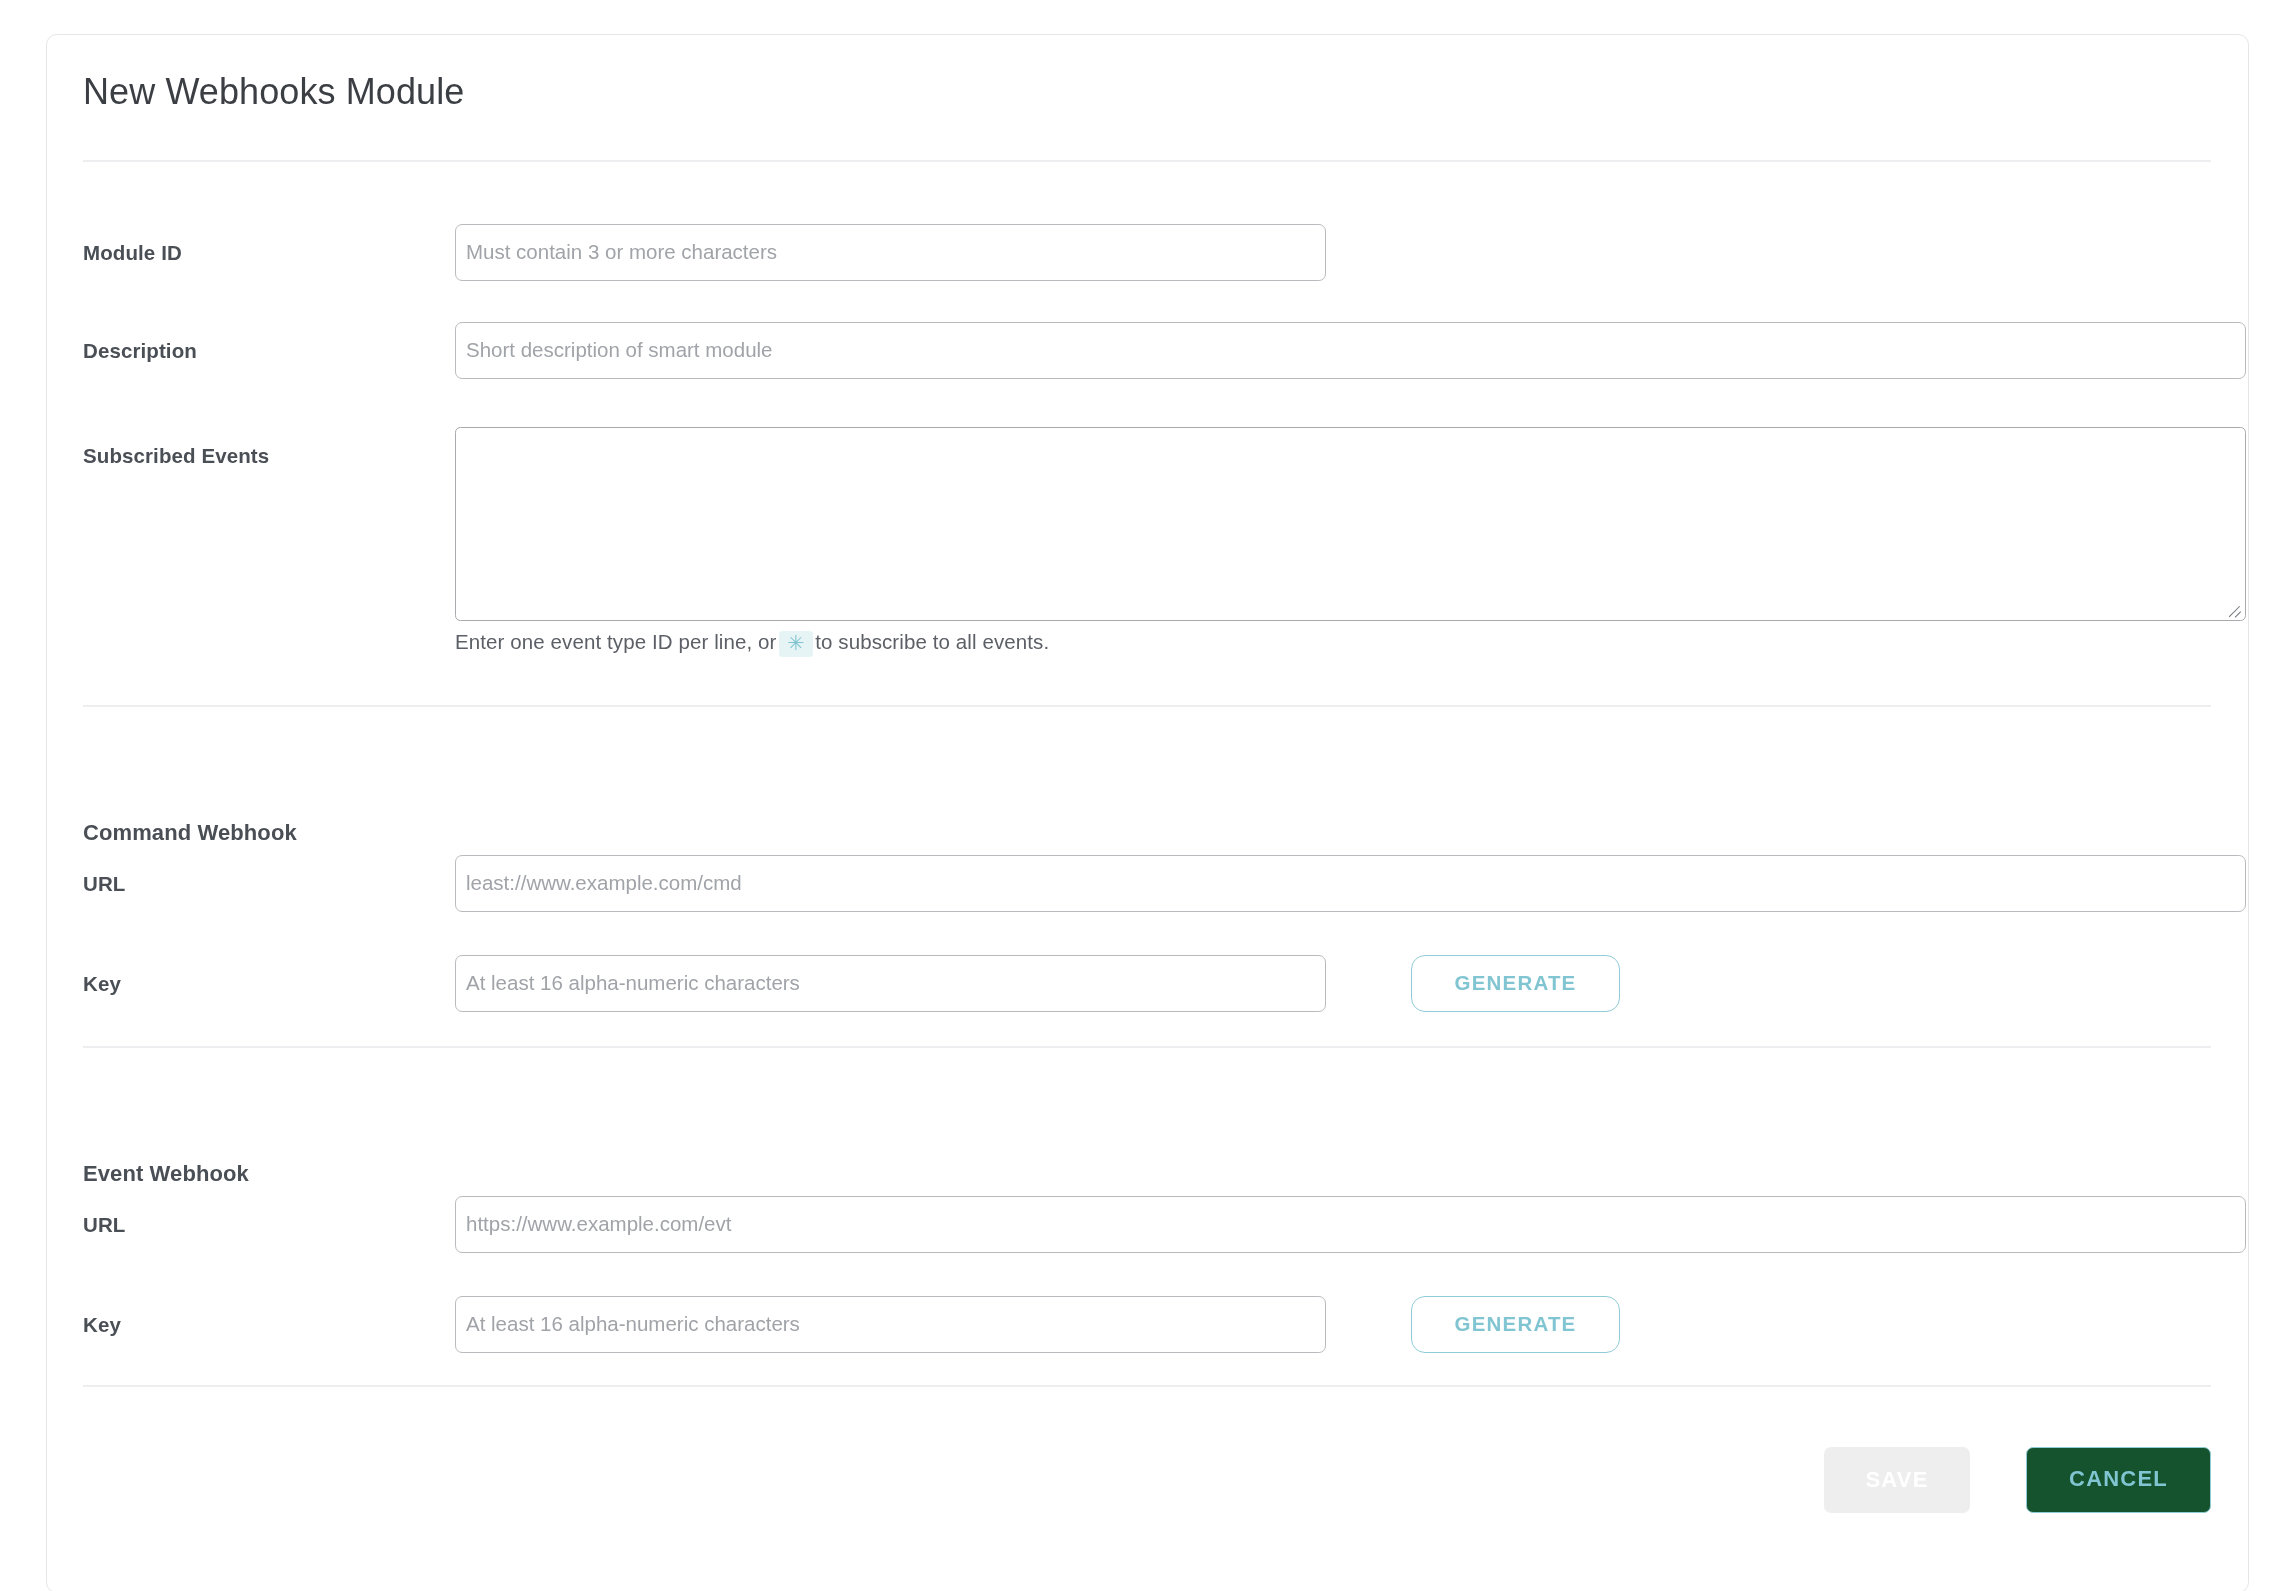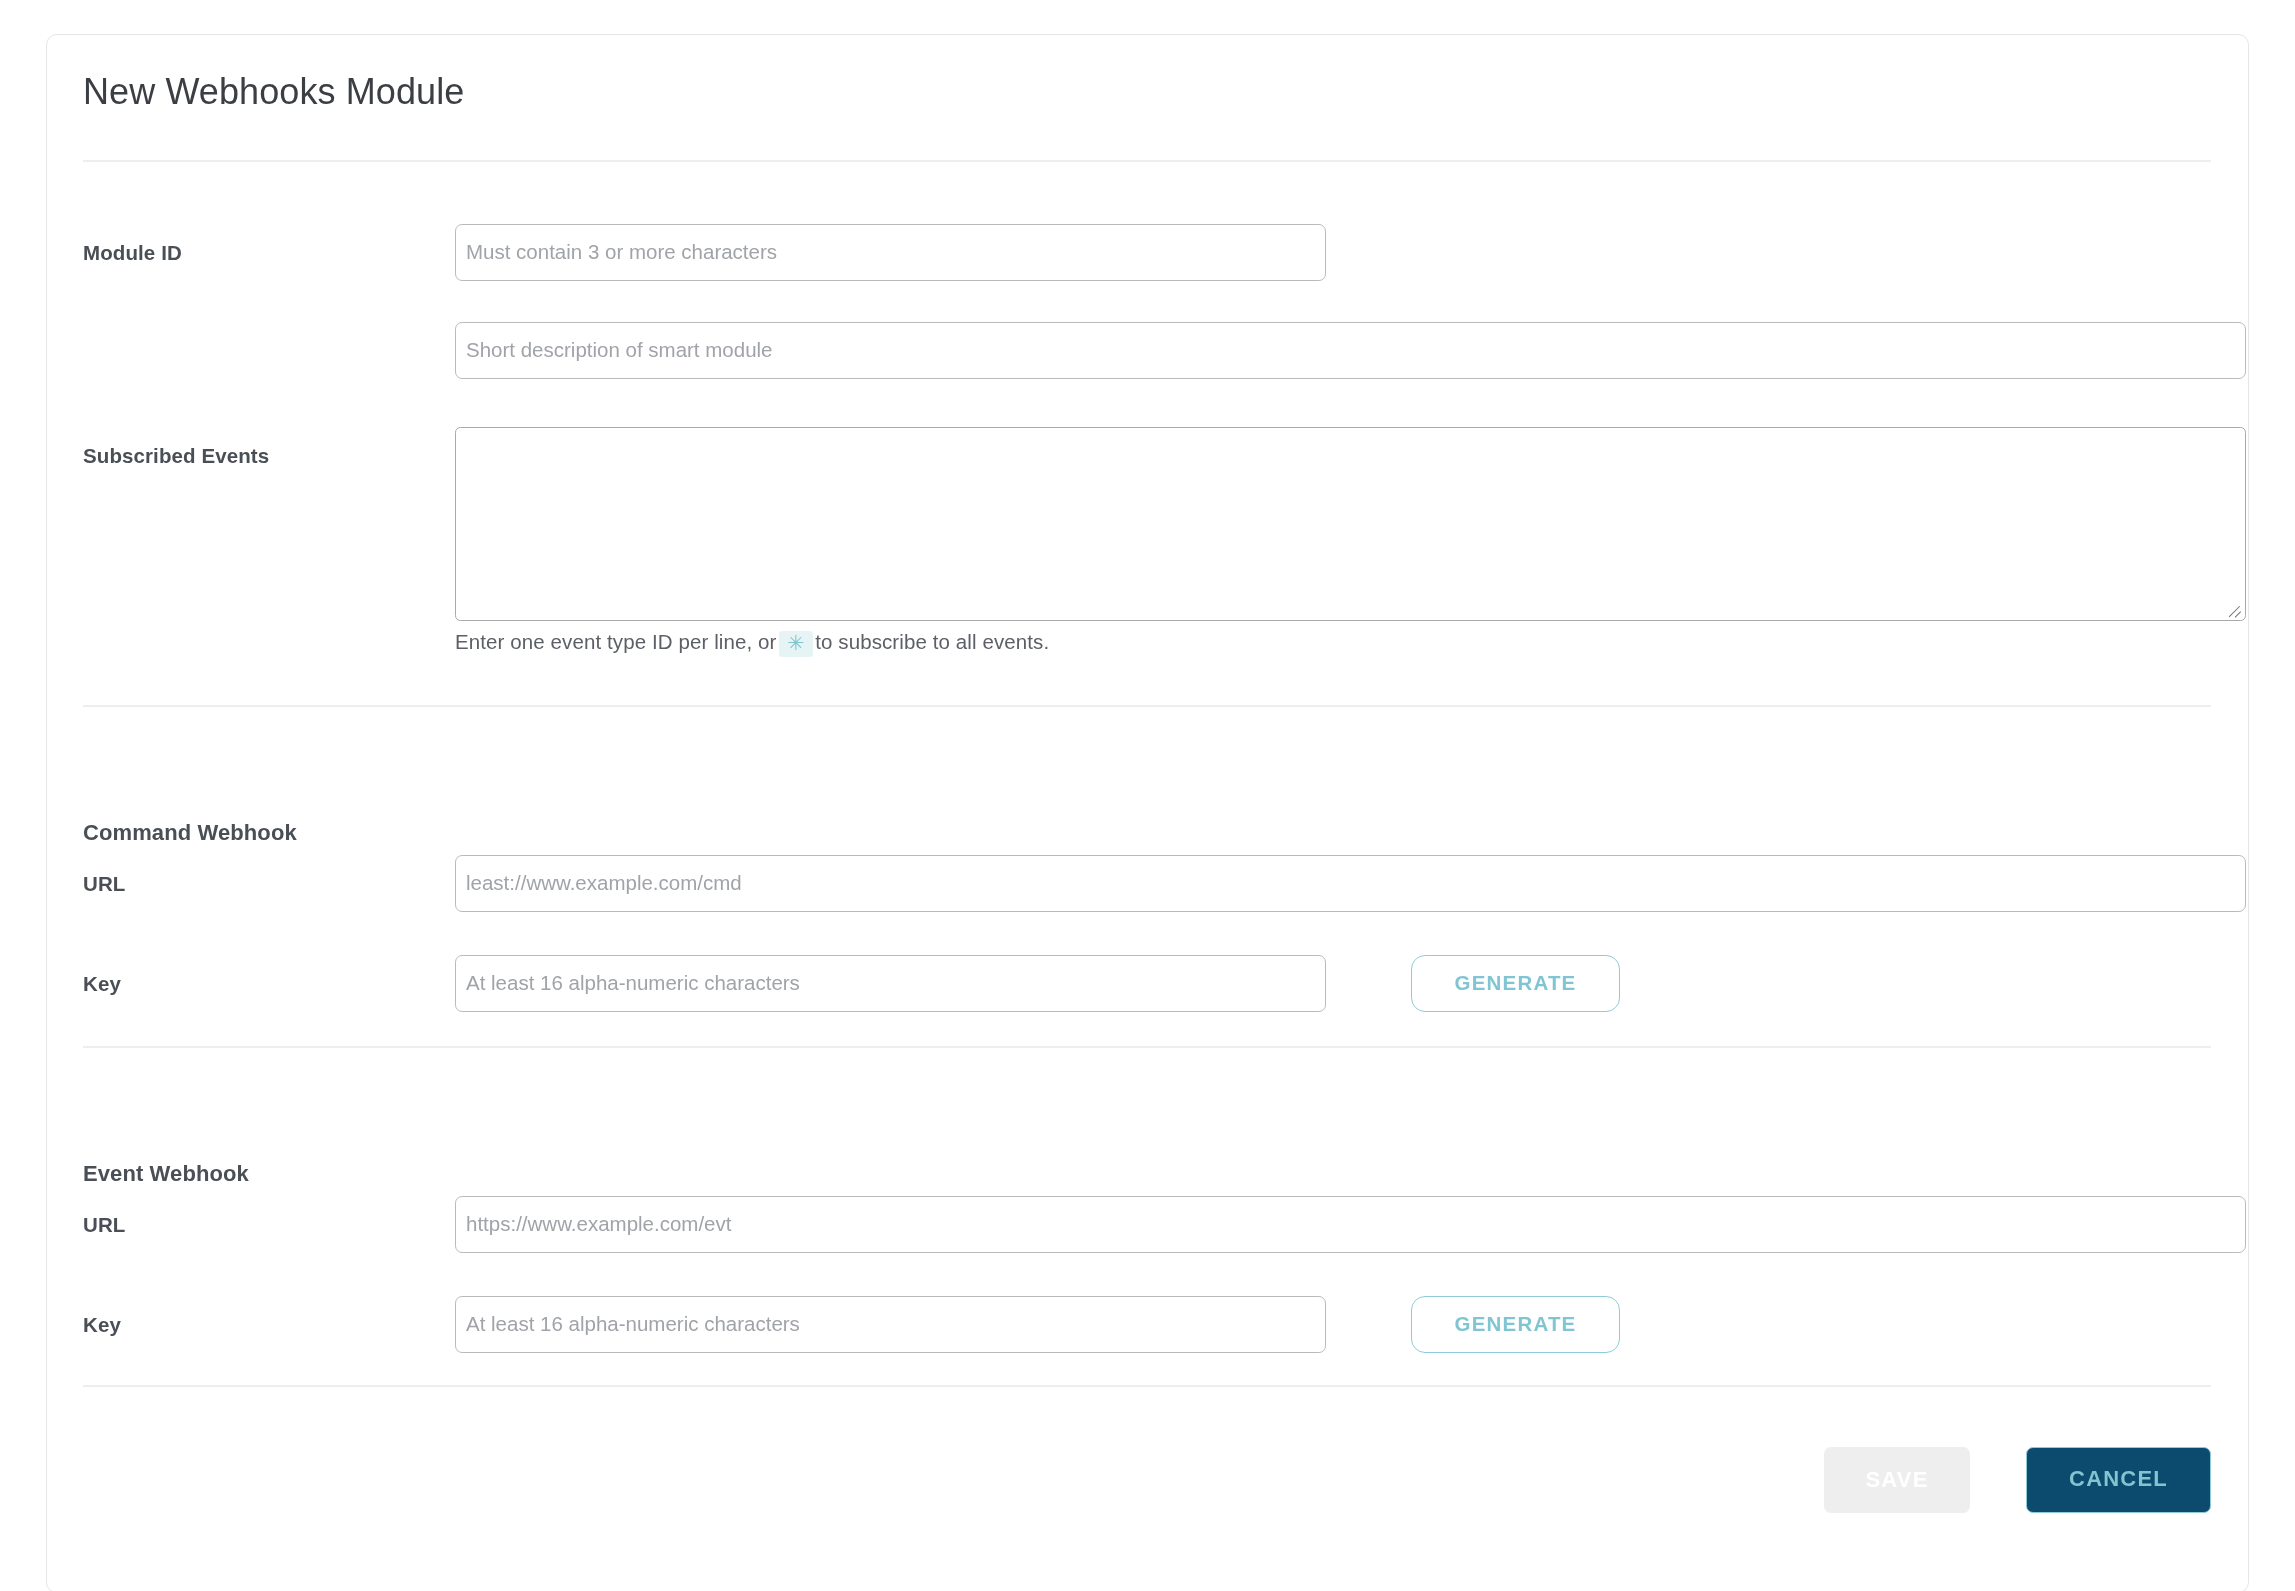--- a/index.html
+++ b/index.html
@@ -233,21 +233,21 @@
     text-align: center;
     cursor: default;
   }
   .btn-cancel {
     position: absolute;
     right: 0;
     top: 0;
     width: 185px;
     height: 66px;
     box-sizing: border-box;
-    background: #0c4a6e;
+    background: #14532d;
     border: 1.8px solid #8fccd7;
     border-radius: 7.1px;
     color: #80c5d1;
     font-size: 22px;
     font-weight: bold;
     letter-spacing: 1.2px;
     line-height: 62px;
     text-align: center;
     cursor: pointer;
   }
@@ -263,20 +263,21 @@
       <div class="divider top"></div>
 
       <div class="field-row" style="top:189px;">
         <div class="field-label">Module ID</div>
         <div class="input-box narrow">
           <span class="placeholder">Must contain 3 or more characters</span>
         </div>
       </div>
 
       <div class="field-row" style="top:287px;">
+        <div class="field-label">Description</div>
         <div class="input-box wide">
           <span class="placeholder">Short description of smart module</span>
         </div>
       </div>
 
       <div class="field-row" style="top:392px; height:194px;">
         <div class="field-label" style="line-height:57px;">Subscribed Events</div>
       </div>
       <div class="textarea-wrap">
         <span class="resize-grip">

